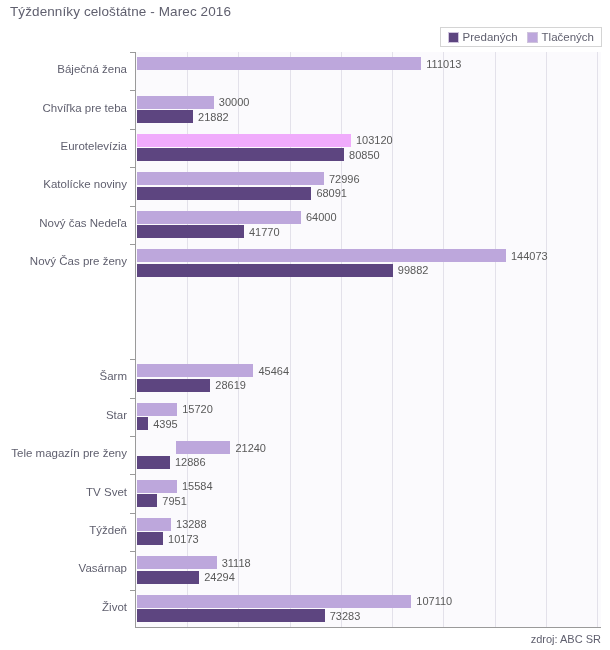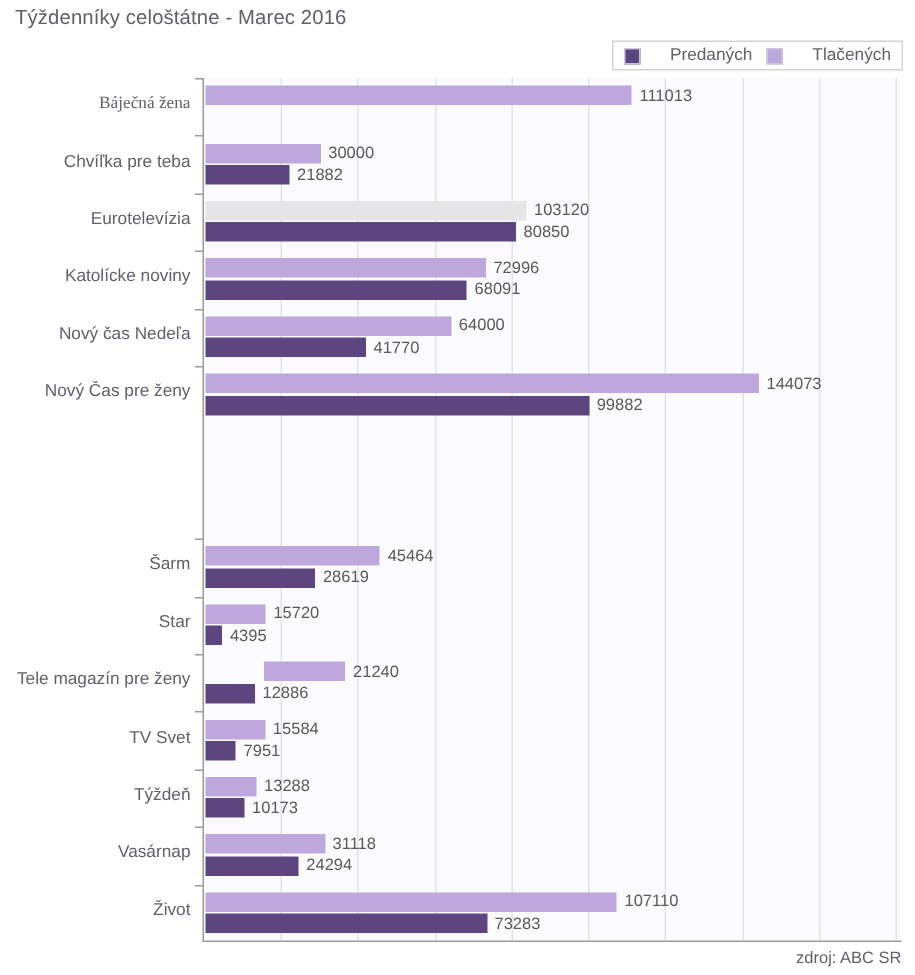--- a/index.html
+++ b/index.html
@@ -44,21 +44,21 @@
     border: 1px solid #d4d4d4;
     background: #ffffff;
     display: flex;
     align-items: center;
     padding: 0 7px;
     gap: 9px;
   }
   .legend-item {
     display: flex;
     align-items: center;
-    gap: 20px;
+    gap: 4px;
   }
   .legend-swatch {
     width: 11px;
     height: 11px;
     box-sizing: border-box;
     border: 1px solid #cfc4dd;
   }
   .legend-label {
     font-size: 11.5px;
     color: #5f5f6e;
@@ -174,39 +174,39 @@
         <div class="gridline" style="left: 204.884px;"></div>
         <div class="gridline" style="left: 256.104px;"></div>
         <div class="gridline" style="left: 307.325px;"></div>
         <div class="gridline" style="left: 358.546px;"></div>
         <div class="gridline" style="left: 409.767px;"></div>
         <div class="gridline" style="left: 460.988px;"></div>
       </div>
     <div id="rows">
         <div class="cat-row" style="top: 0px; height: 38.4px;">
           <div class="cat-tick"></div>
-          <div class="cat-label" style="top: 11.2px; font-family: Liberation Serif, serif;">Báječná žena</div>
+          <div class="cat-label" style="top: 11.2px;">Báječná žena</div>
           <div class="bar printed" style="background: rgb(189, 167, 220); width: 284.309px; top: 5.2px;">
             <span class="bar-value">111013</span>
           </div>
         </div>
         <div class="cat-row" style="top: 38.4px; height: 38.4px;">
           <div class="cat-tick"></div>
           <div class="cat-label" style="top: 11.2px;">Chvíľka pre teba</div>
           <div class="bar printed" style="background: rgb(189, 167, 220); width: 76.8313px; top: 5.2px;">
             <span class="bar-value">30000</span>
           </div>
           <div class="bar sold" style="background: rgb(93, 69, 128); width: 56.0408px; top: 19.7px;">
             <span class="bar-value">21882</span>
           </div>
         </div>
         <div class="cat-row" style="top: 76.8px; height: 38.4px;">
           <div class="cat-tick"></div>
           <div class="cat-label" style="top: 11.2px;">Eurotelevízia</div>
-          <div class="bar printed" style="background: #e5e5e5; width: 214px; top: 5.2px;">
+          <div class="bar printed" style="background: #f0abfc; width: 214px; top: 5.2px;">
             <span class="bar-value">103120</span>
           </div>
           <div class="bar sold" style="background: rgb(93, 69, 128); width: 207.06px; top: 19.7px;">
             <span class="bar-value">80850</span>
           </div>
         </div>
         <div class="cat-row" style="top: 115.2px; height: 38.4px;">
           <div class="cat-tick"></div>
           <div class="cat-label" style="top: 11.2px;">Katolícke noviny</div>
           <div class="bar printed" style="background: rgb(189, 167, 220); width: 186.946px; top: 5.2px;">

